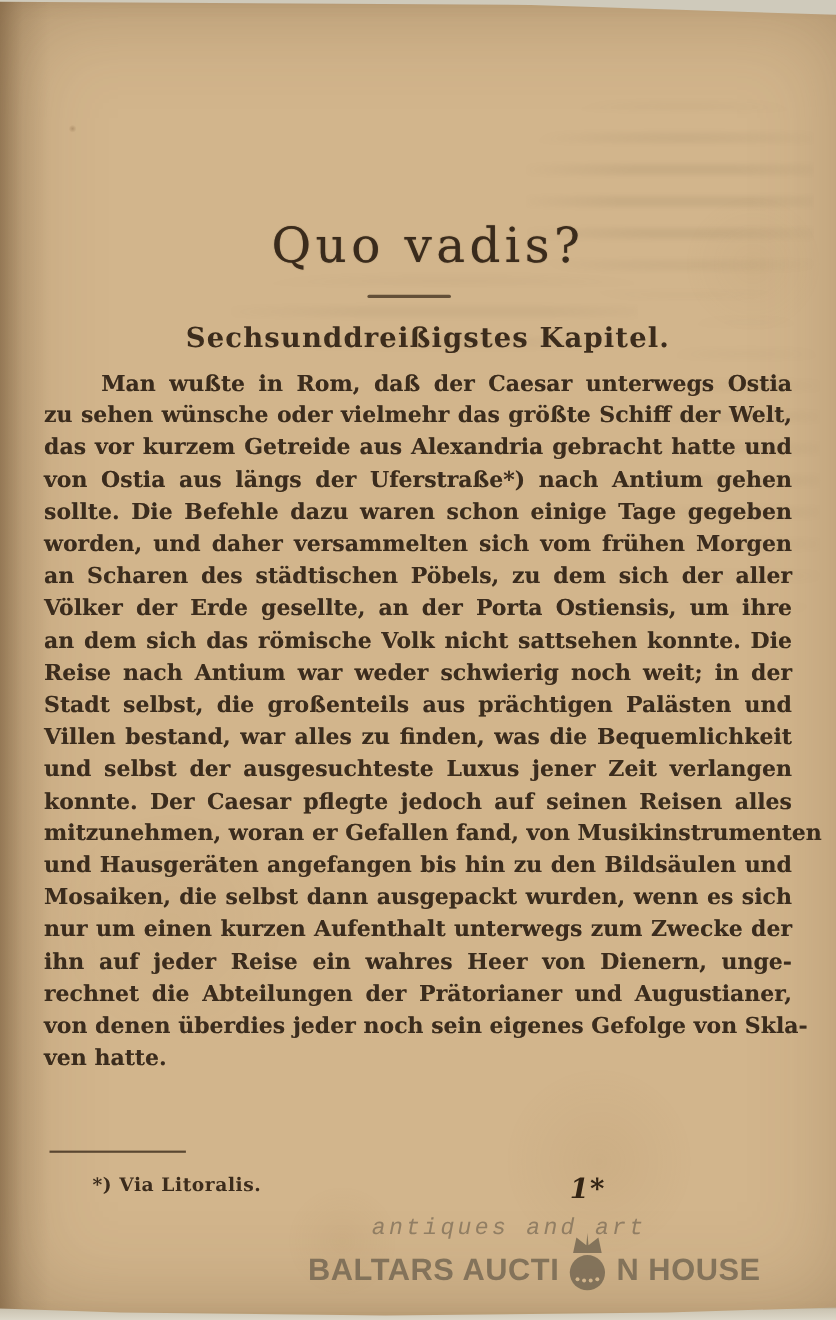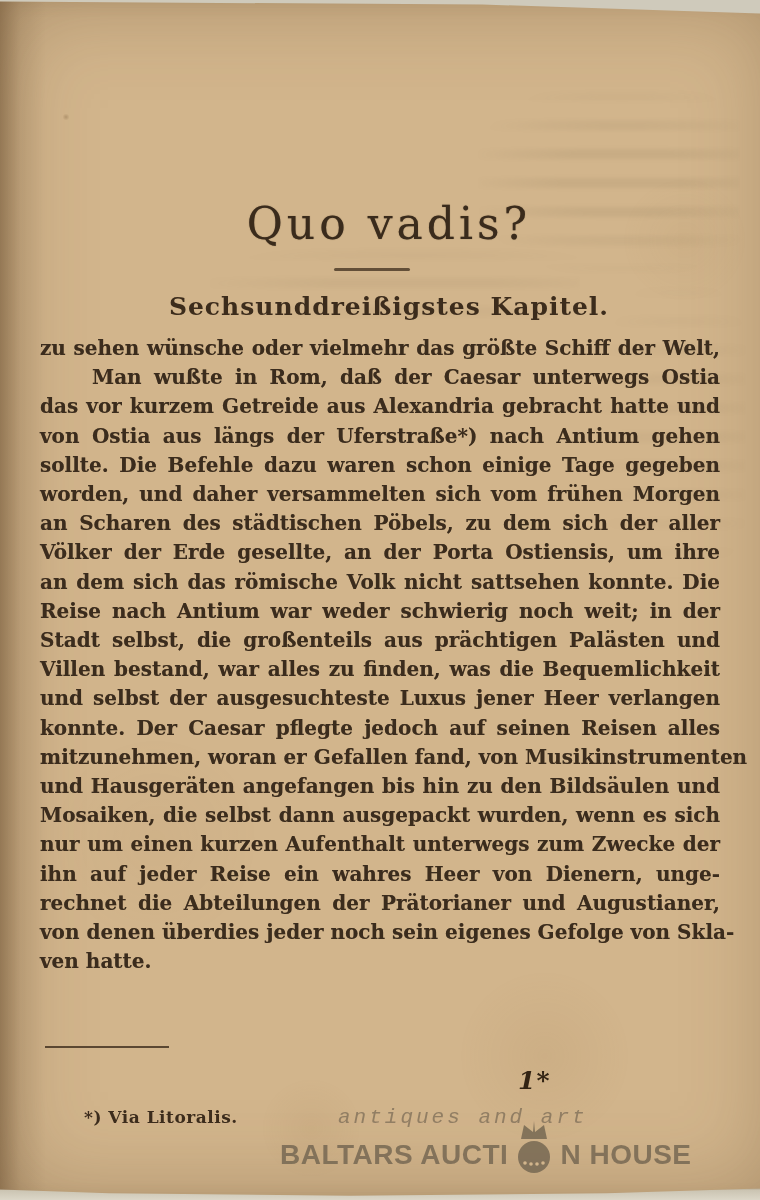--- a/index.html
+++ b/index.html
@@ -49,21 +49,21 @@
   .chapter{position:absolute;left:0;top:292px;width:100%;text-align:center;margin:0;
     font-size:25px;font-weight:bold;color:#3c2c1c;letter-spacing:1px;}
   .body-text{position:absolute;left:40px;top:334px;width:680px;
     font-size:20px;font-weight:bold;line-height:29.2px;color:#3b2c1d;
     text-shadow:0 0 .6px rgba(59,44,29,.45);}
   .line{text-align:justify;text-align-last:justify;white-space:nowrap;}
   .line.first{padding-left:52px;}
   .line.last{text-align-last:left;}
   .footnote-rule{position:absolute;left:45px;top:1046px;width:124px;height:2px;
     background:rgba(60,44,27,.8);}
-  .footnote{position:absolute;left:84px;top:1107px;font-size:17px;font-weight:bold;
+  .footnote{position:absolute;left:84px;top:1068px;font-size:17px;font-weight:bold;
     color:#3c2c1c;letter-spacing:.5px;}
   .signature{position:absolute;left:518px;top:1066px;font-size:25px;
     font-weight:bold;font-style:italic;color:#33241ा4;color:#332414;letter-spacing:1px;}
   
   .watermark{position:absolute;left:280px;top:1106px;color:rgba(110,96,76,.78);}
   .wm-tagline{margin-left:58px;font-style:italic;font-size:21px;letter-spacing:3px;
     color:rgba(120,106,84,.72);font-family:Liberation Mono, monospace;}
   .wm-name{display:flex;align-items:center;margin-top:-2px;
     font-family:"Liberation Sans",sans-serif;font-weight:bold;font-size:28px;
     letter-spacing:.5px;color:rgba(115,101,81,.82);white-space:nowrap;}
@@ -79,33 +79,33 @@
 
   <div class="ghost ghost-a"></div>
   <div class="ghost ghost-b"></div>
   <div class="ghost ghost-c"></div>
 
   <h1 class="title">Quo vadis?</h1>
   <div class="title-rule"></div>
   <h2 class="chapter">Sechsunddreißigstes Kapitel.</h2>
 
   <div class="body-text">
+    <div class="line first">Man wußte in Rom, daß der Caesar unterwegs Ostia</div>
     <div class="line">zu sehen wünsche oder vielmehr das größte Schiff der Welt,</div>
-    <div class="line first">Man wußte in Rom, daß der Caesar unterwegs Ostia</div>
     <div class="line">das vor kurzem Getreide aus Alexandria gebracht hatte und</div>
     <div class="line">von Ostia aus längs der Uferstraße*) nach Antium gehen</div>
     <div class="line">sollte. Die Befehle dazu waren schon einige Tage gegeben</div>
     <div class="line">worden, und daher versammelten sich vom frühen Morgen</div>
     <div class="line">an Scharen des städtischen Pöbels, zu dem sich der aller</div>
     <div class="line">Völker der Erde gesellte, an der Porta Ostiensis, um ihre</div>
     <div class="line">an dem sich das römische Volk nicht sattsehen konnte. Die</div>
     <div class="line">Reise nach Antium war weder schwierig noch weit; in der</div>
     <div class="line">Stadt selbst, die großenteils aus prächtigen Palästen und</div>
     <div class="line">Villen bestand, war alles zu finden, was die Bequemlichkeit</div>
-    <div class="line">und selbst der ausgesuchteste Luxus jener Heer verlangen</div>
+    <div class="line">und selbst der ausgesuchteste Luxus jener Zeit verlangen</div>
     <div class="line">konnte. Der Caesar pflegte jedoch auf seinen Reisen alles</div>
     <div class="line">mitzunehmen, woran er Gefallen fand, von Musikinstrumenten</div>
     <div class="line">und Hausgeräten angefangen bis hin zu den Bildsäulen und</div>
     <div class="line">Mosaiken, die selbst dann ausgepackt wurden, wenn es sich</div>
     <div class="line">nur um einen kurzen Aufenthalt unterwegs zum Zwecke der</div>
     <div class="line">ihn auf jeder Reise ein wahres Heer von Dienern, unge-</div>
     <div class="line">rechnet die Abteilungen der Prätorianer und Augustianer,</div>
     <div class="line">von denen überdies jeder noch sein eigenes Gefolge von Skla-</div>
     <div class="line last">ven hatte.</div>
   </div>

